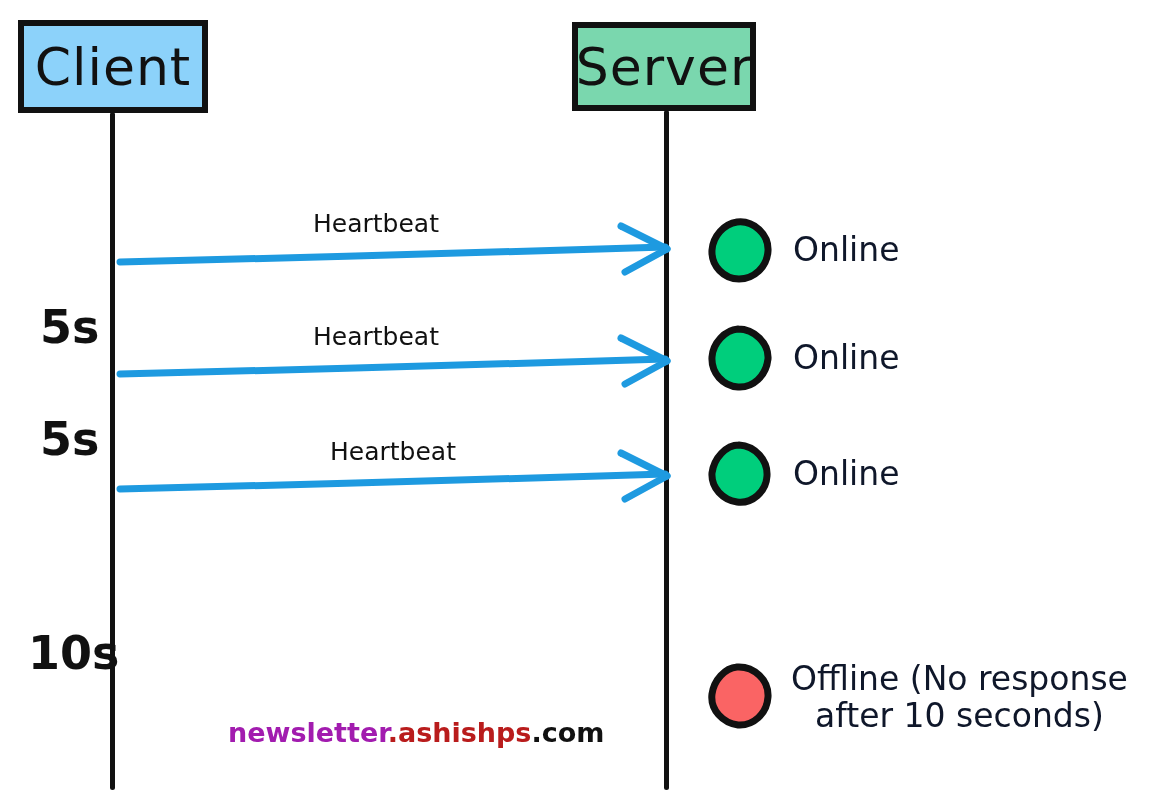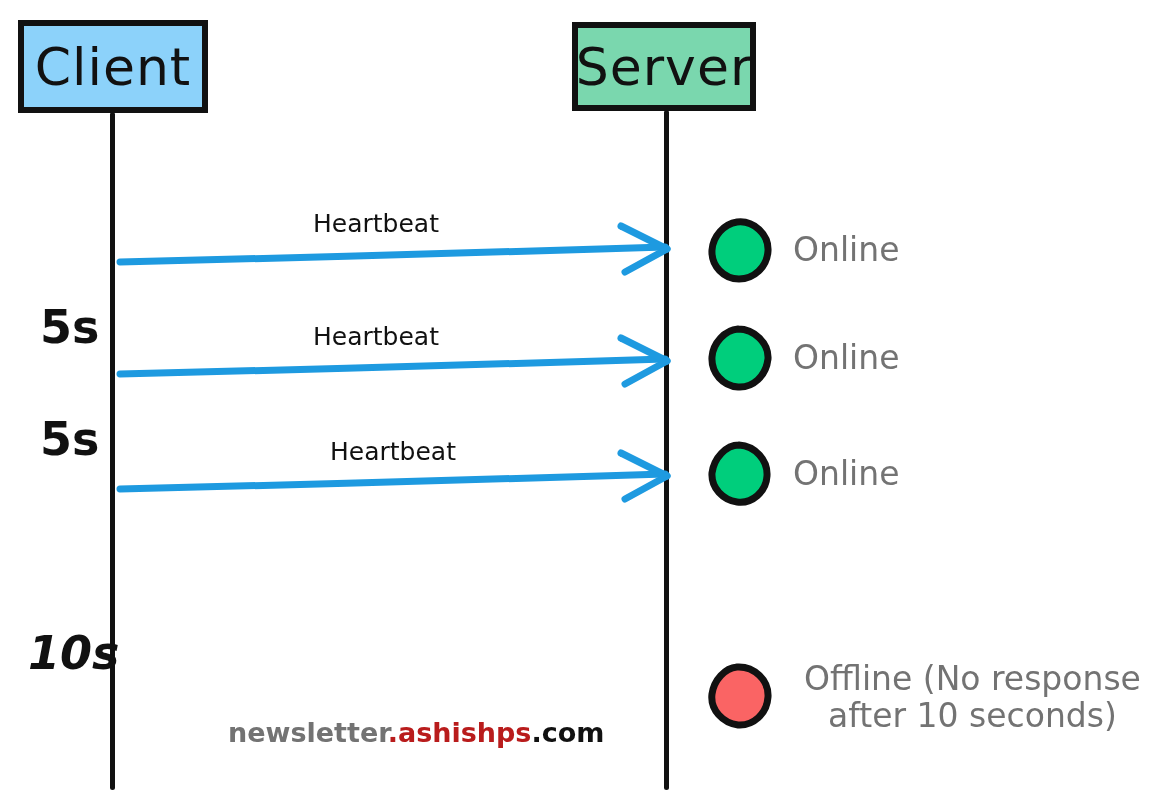--- a/index.html
+++ b/index.html
@@ -53,34 +53,34 @@
     font-weight:bold;
     color:#111111;
     white-space:nowrap;
     font-family:"DejaVu Sans", sans-serif;
   }
 
   
   .status-row{position:absolute;display:flex;align-items:center;}
   .status-dot{position:relative;width:66px;height:66px;flex:0 0 66px;}
   .status-text{
-    font-size:33px;color:#737373;margin-left:20px;
+    font-size:33px;color:#0f172a;margin-left:20px;
     line-height:1.12;white-space:pre-line;
     font-family:"DejaVu Sans", sans-serif;
   }
 
   
   #watermark{
     position:absolute;
     font-size:27px;
     font-weight:bold;
     white-space:nowrap;
     font-family:"DejaVu Sans", sans-serif;
   }
-  #watermark .w1{color:#737373;}
+  #watermark .w1{color:#a21caf;}
   #watermark .w2{color:#b91c1c;}
   #watermark .w3{color:#111111;}
 </style>
 </head>
 <body>
 
 <div id="stage">
 
   <div class="participant" id="client-box">
     <span class="plabel">Client</span>
@@ -113,21 +113,21 @@
       <path d="M667,476 L625,499" stroke="#1E9AE0" stroke-width="7" fill="none" stroke-linecap="round"></path>
     </g>
   </svg>
 
   <div class="msg-label" style="left:313px;top:209px;">Heartbeat</div>
   <div class="msg-label" style="left:313px;top:322px;">Heartbeat</div>
   <div class="msg-label" style="left:330px;top:437px;">Heartbeat</div>
 
   <div class="interval" style="left:40px;top:300px;">5s</div>
   <div class="interval" style="left:40px;top:412px;">5s</div>
-  <div class="interval" style="left:28px;top:626px;font-style:italic;">10s</div>
+  <div class="interval" style="left:28px;top:626px;">10s</div>
 
   <div class="status-row" style="left:707px;top:217px;">
     <span class="status-dot">
       <svg width="66" height="66" viewBox="0 0 66 66">
         <path d="M33,6 C47,6 60,18 60,33 C60,48 48,61 33,61 C18,61 6,48 6,33 C6,18 19,6 33,6 Z" fill="#00CE7C"></path>
         <path d="M30,5 C46,3 62,17 61,34 C60,50 47,62 32,62 C17,62 4,49 5,33 C6,19 17,7 30,5" fill="none" stroke="#111111" stroke-width="7" stroke-linecap="round"></path>
       </svg>
     </span>
     <span class="status-text">Online</span>
   </div>
@@ -145,21 +145,21 @@
   <div class="status-row" style="left:707px;top:441px;">
     <span class="status-dot">
       <svg width="66" height="66" viewBox="0 0 66 66">
         <path d="M33,6 C47,6 60,18 60,33 C60,48 48,61 33,61 C18,61 6,48 6,33 C6,18 19,6 33,6 Z" fill="#00CE7C"></path>
         <path d="M32,4 C48,5 61,19 60,35 C59,51 45,63 30,61 C16,59 4,47 5,32 C7,17 19,4 32,4" fill="none" stroke="#111111" stroke-width="7" stroke-linecap="round"></path>
       </svg>
     </span>
     <span class="status-text">Online</span>
   </div>
 
-  <div class="status-row" style="left:707px;top:661px;align-items:flex-start;gap:13px;">
+  <div class="status-row" style="left:707px;top:661px;align-items:flex-start;">
     <span class="status-dot" style="margin-top:2px;">
       <svg width="66" height="66" viewBox="0 0 66 66">
         <path d="M33,6 C47,6 60,18 60,33 C60,48 48,61 33,61 C18,61 6,48 6,33 C6,18 19,6 33,6 Z" fill="#FA6464"></path>
         <path d="M30,4 C47,3 62,17 61,34 C60,51 46,63 31,62 C16,60 3,47 5,31 C7,17 18,5 30,4" fill="none" stroke="#111111" stroke-width="7" stroke-linecap="round"></path>
       </svg>
     </span>
     <span class="status-text" style="text-align:center;margin-left:18px;">Offline (No response
 after 10 seconds)</span>
   </div>
 

